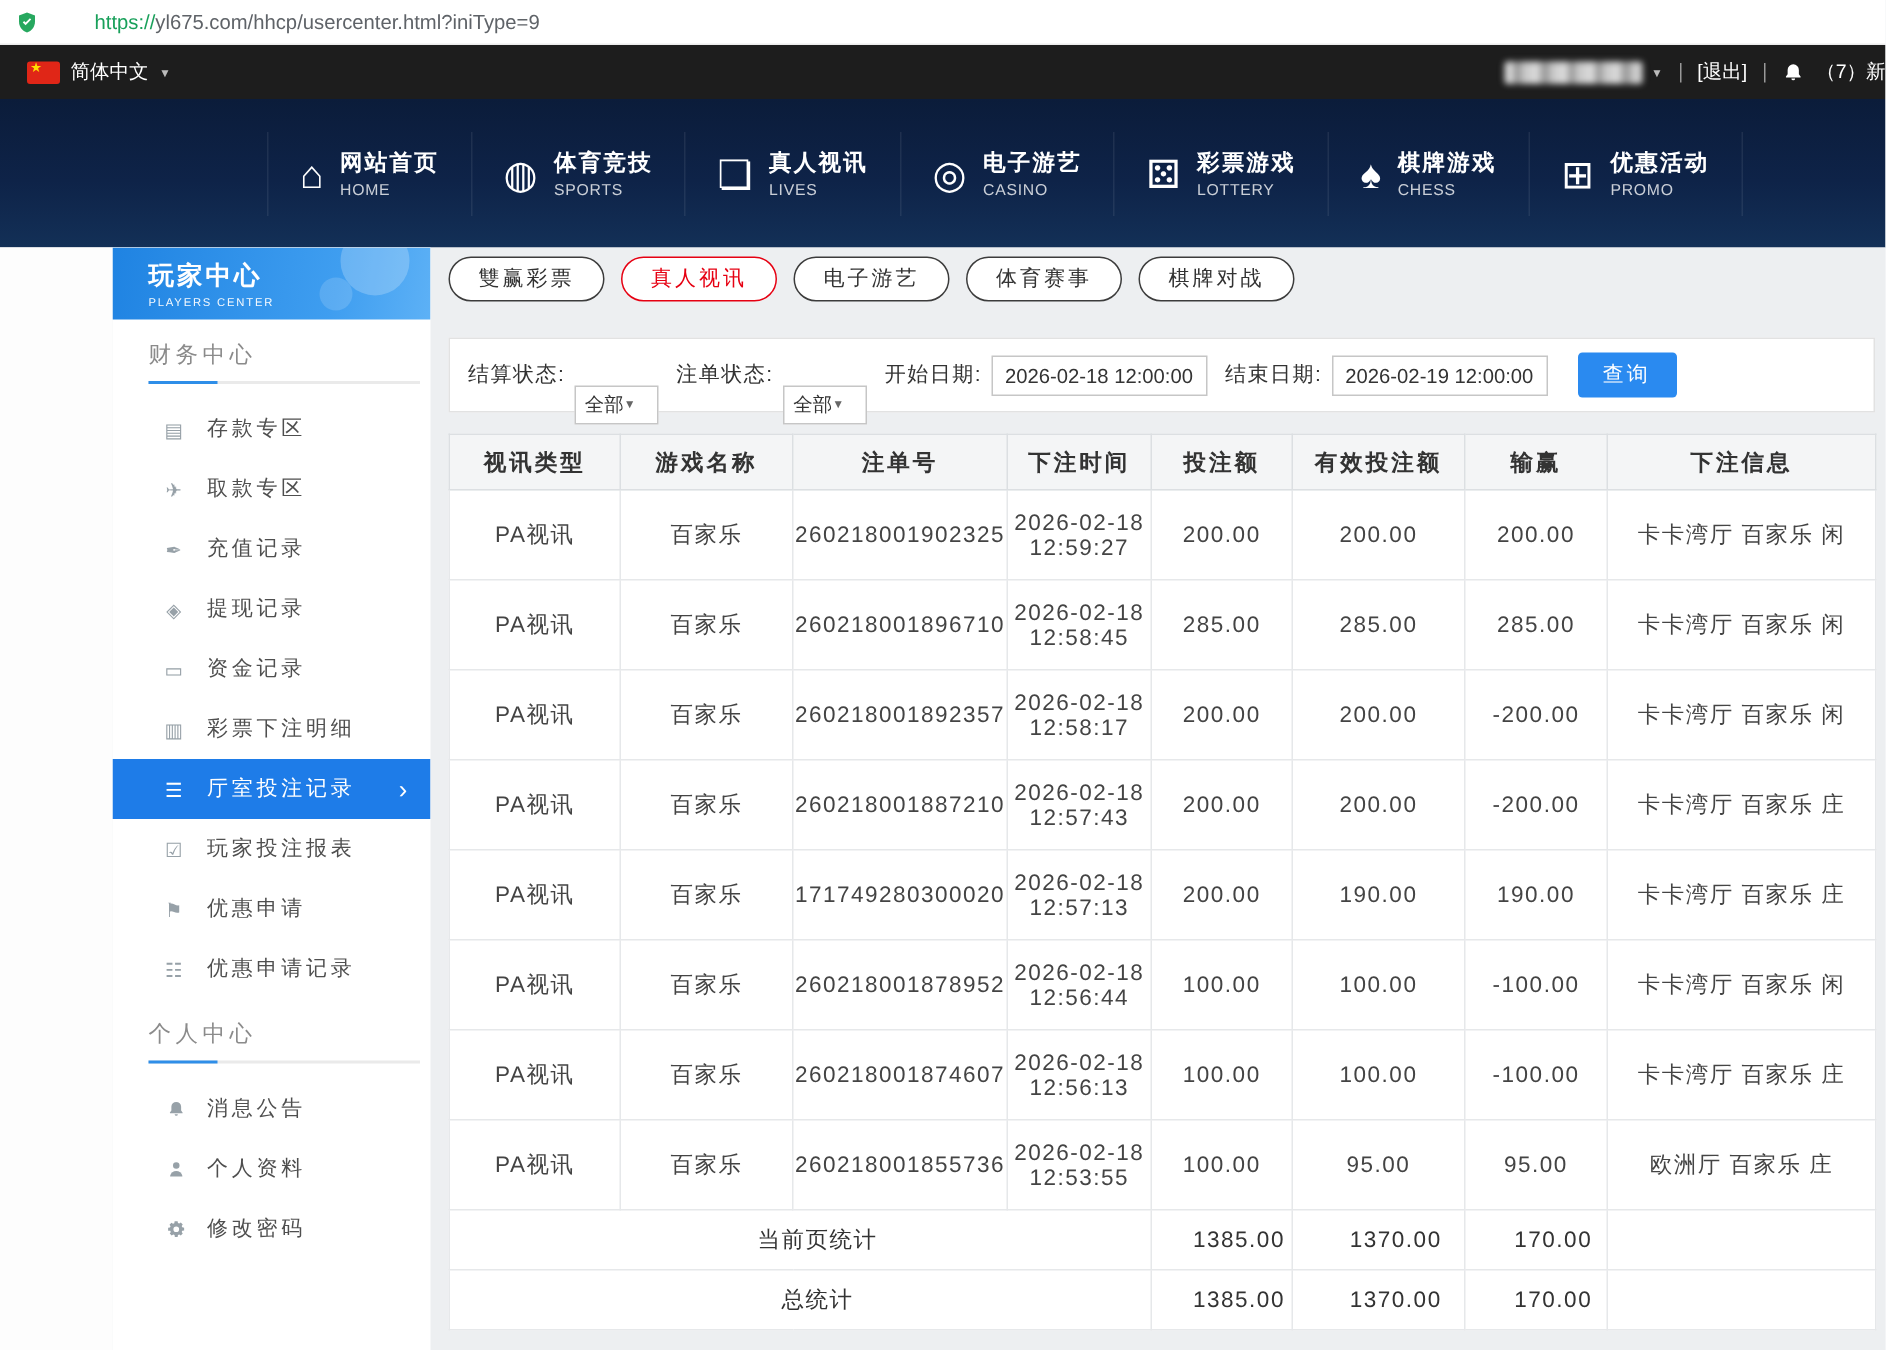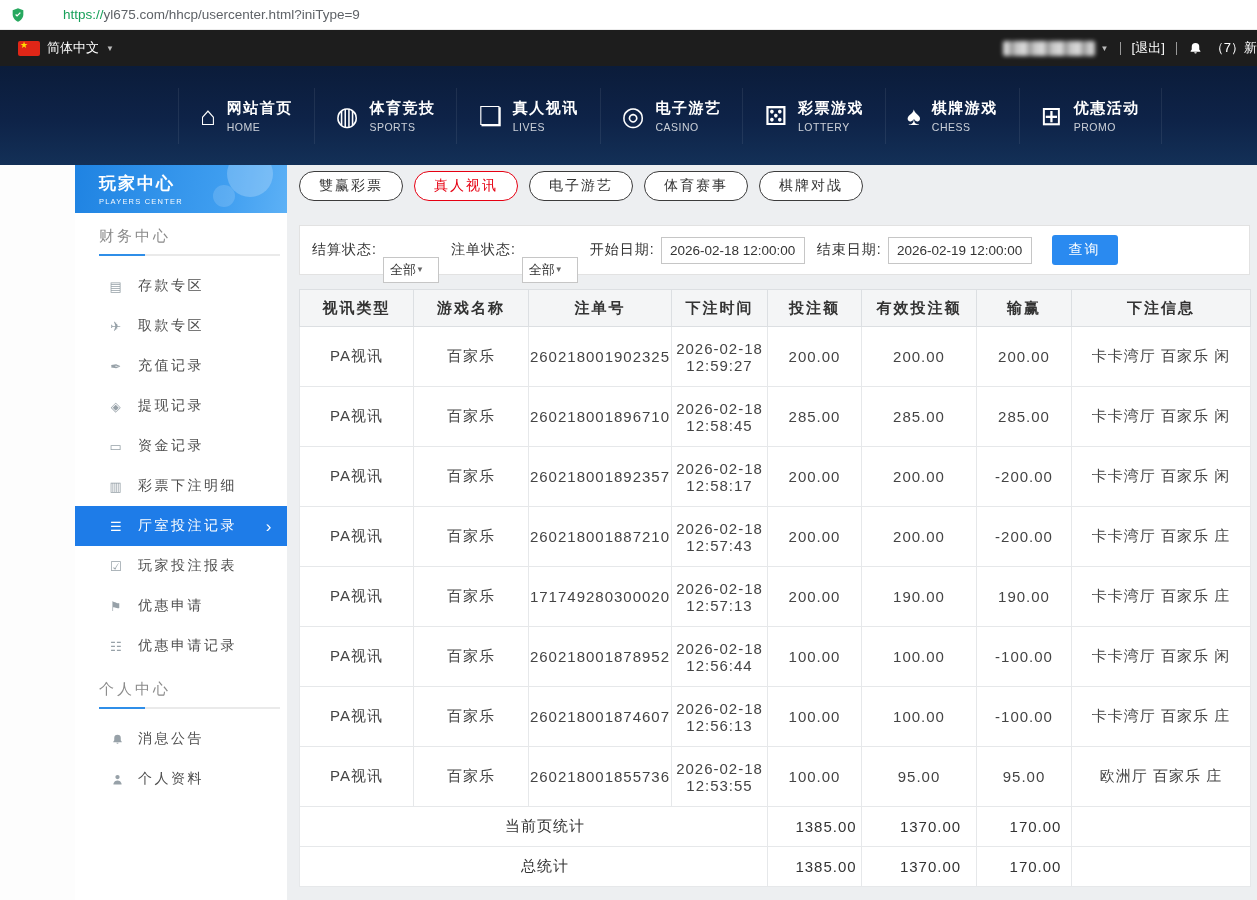--- a/index.html
+++ b/index.html
@@ -311,20 +311,28 @@
         </div>
         <div class="side-item">
           <span class="side-icon">
             <svg viewBox="0 0 24 24" fill="currentColor">
               <circle cx="12" cy="7.5" r="4"></circle>
               <path d="M4.5 20c.8-3.7 3.9-6 7.5-6s6.7 2.3 7.5 6v1h-15v-1z"></path>
             </svg>
           </span>
           <span>个人资料</span>
         </div>
+        <div class="side-item">
+          <span class="side-icon">
+            <svg viewBox="0 0 24 24" fill="currentColor">
+              <path fill-rule="evenodd" clip-rule="evenodd" d="M10.3 2h3.4l.4 2.3 1.6.7 1.9-1.3 2.4 2.4-1.3 1.9.7 1.6 2.3.4v3.4l-2.3.4-.7 1.6 1.3 1.9-2.4 2.4-1.9-1.3-1.6.7-.4 2.3h-3.4l-.4-2.3-1.6-.7-1.9 1.3-2.4-2.4 1.3-1.9-.7-1.6L2 13.7v-3.4l2.3-.4.7-1.6L3.7 6.4 6.1 4l1.9 1.3 1.6-.7.4-2.3zM12 8.5A3.5 3.5 0 1 0 12 15.5 3.5 3.5 0 0 0 12 8.5z"></path>
+            </svg>
+          </span>
+          <span>修改密码</span>
+        </div>
         <div class="side-item"></div>
       </div>
   </div>
 
   <div class="main">
     <div class="tabs" id="tabs">
         <button class="tab">雙赢彩票</button>
         <button class="tab active">真人视讯</button>
         <button class="tab">电子游艺</button>
         <button class="tab">体育赛事</button>

